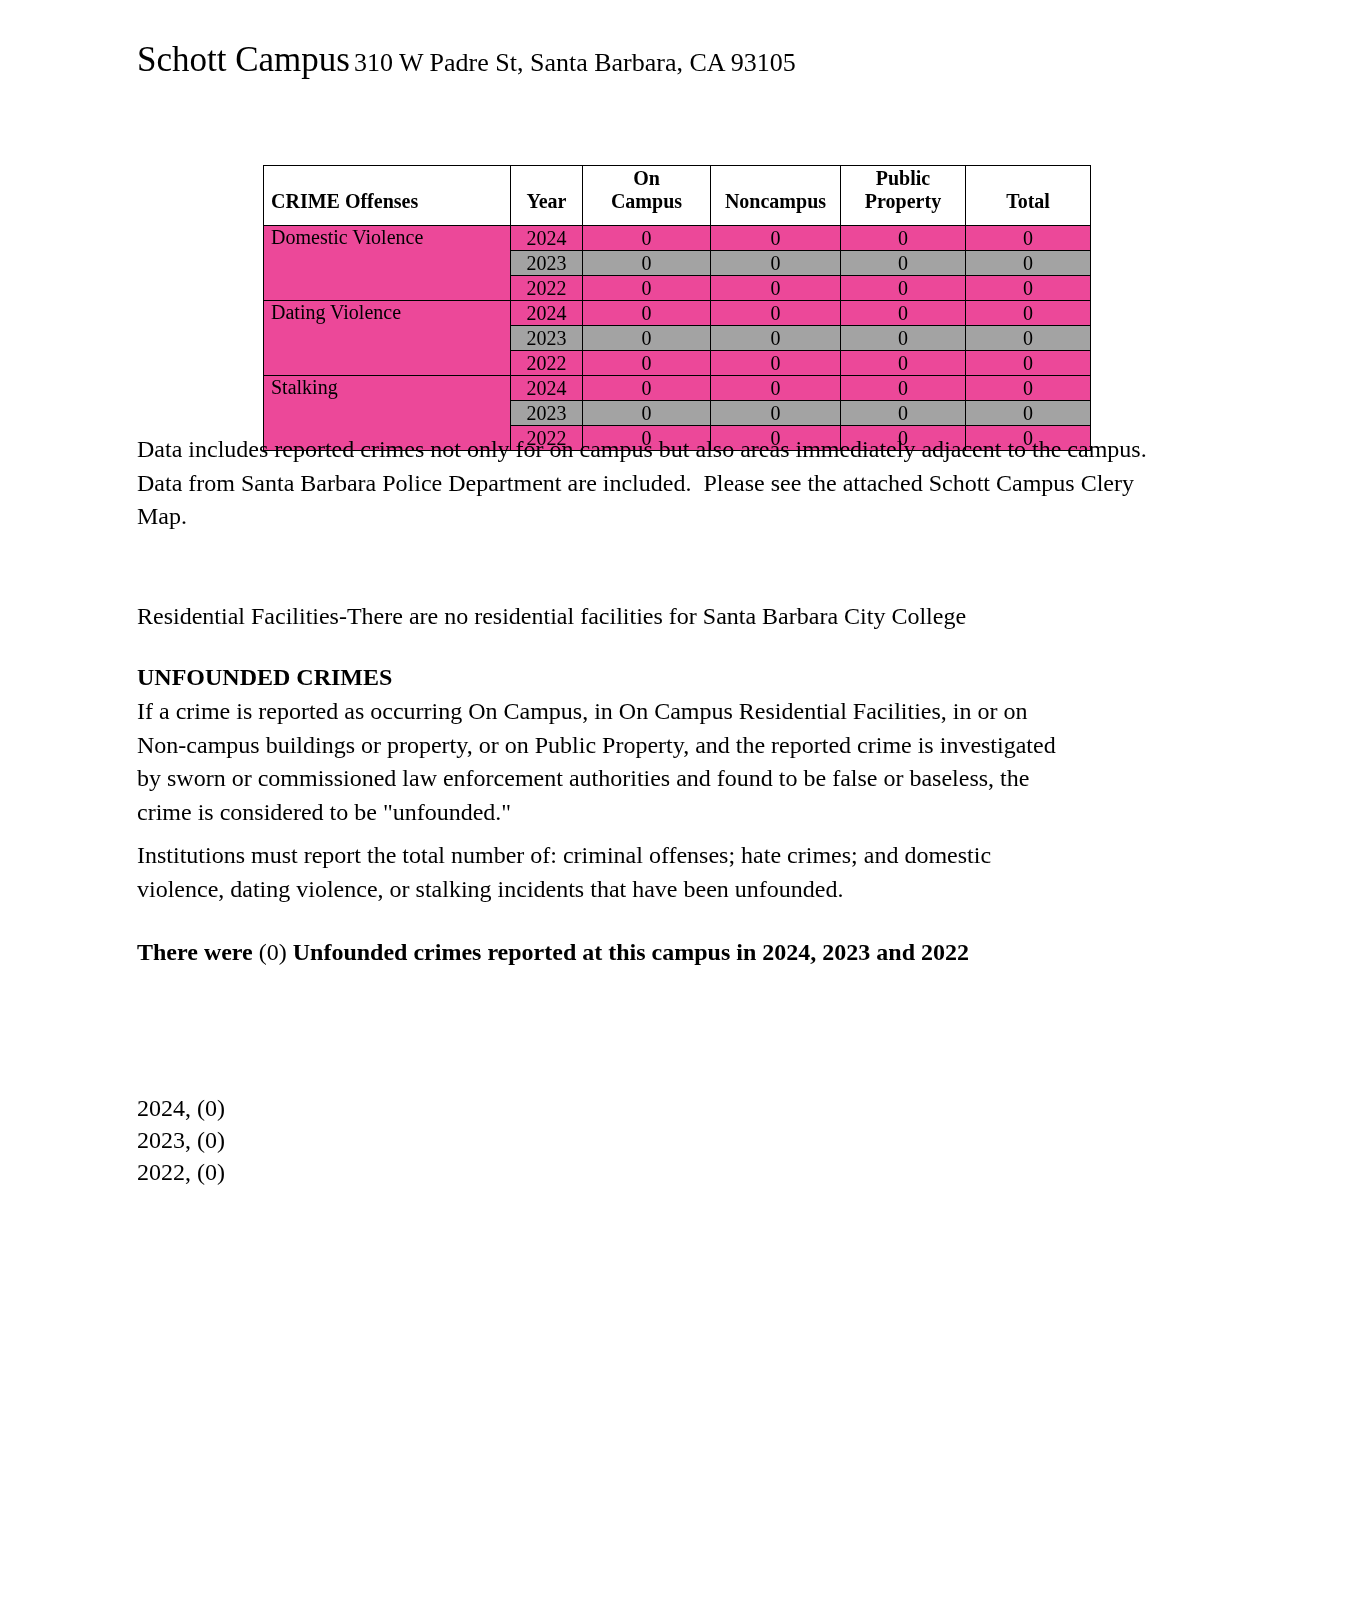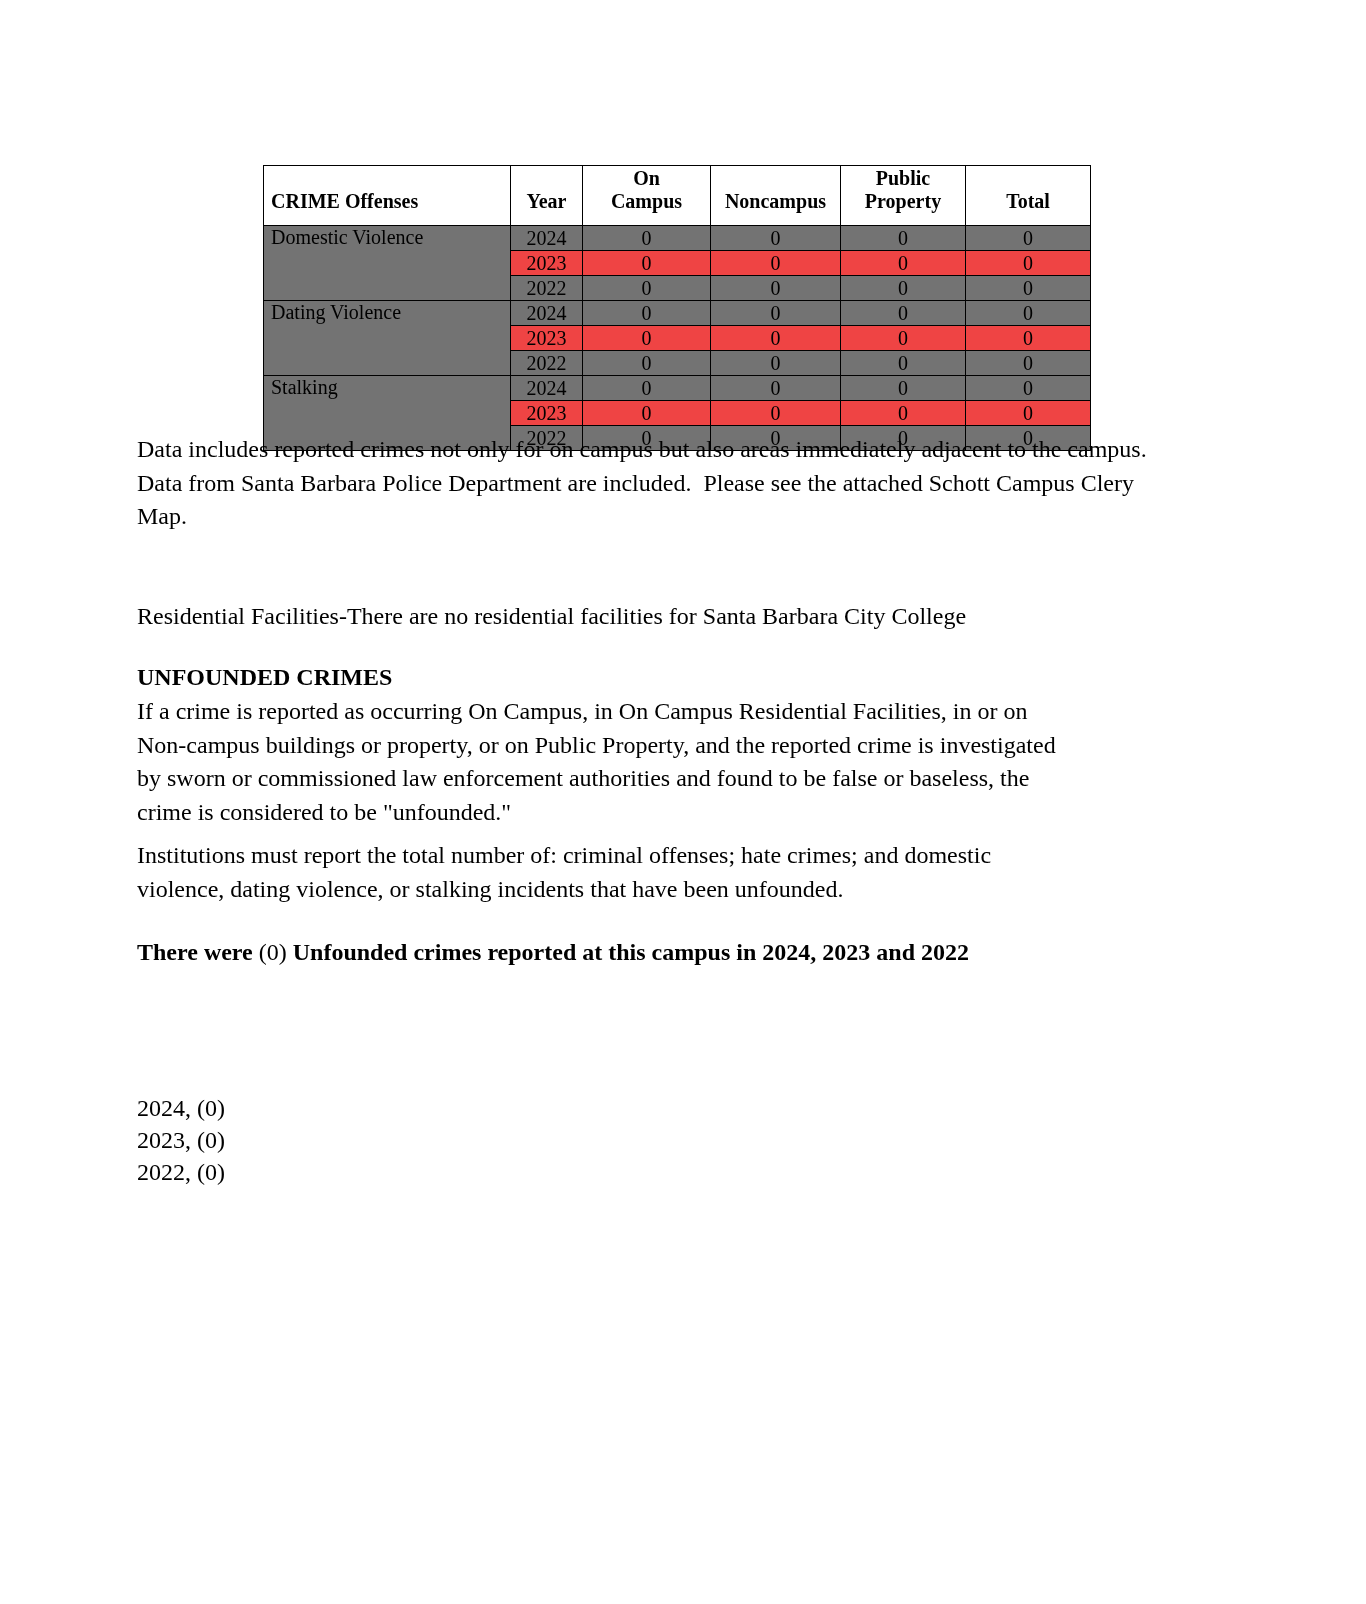--- a/index.html
+++ b/index.html
@@ -40,28 +40,28 @@
     line-height: 23px;
     white-space: pre-line;
     padding-bottom: 12px;
     margin-left: 47px;
   }
   table.vawa thead th.first-col { text-align: left; padding-left: 7px; }
   table.vawa tbody td {
     height: 24px;
     line-height: 23px;
     text-align: center;
-    background: #737373;
+    background: #ec4899;
   }
   table.vawa td.offense {
     text-align: left;
     padding-left: 7px;
     vertical-align: top;
   }
-  table.vawa tr.shaded td { background: #ef4444; margin-top: 30px; }
+  table.vawa tr.shaded td { background: #a3a3a3; margin-top: 30px; }
 
   
   .para, .sect-heading, .year-list {
     position: absolute;
     left: 137px;
     font-size: 24px;
   }
   .para { line-height: 33.5px; white-space: pre-line; }
   .sect-heading { font-weight: bold; line-height: 30px; }
 
@@ -73,20 +73,24 @@
   #p-summary { top: 936px; font-weight: bold; line-height: 33px; }
   #p-summary .zero { font-weight: normal; }
   #h-hate { top: 1031px; }
   #hate-years { top: 1092px; line-height: 32px; }
 </style>
 </head>
 <body>
 
 <div class="page">
 
+  <div class="doc-title">
+    <span class="campus">Schott Campus</span>
+    <span class="addr">310 W Padre St, Santa Barbara, CA 93105</span>
+  </div>
 
   <table class="vawa">
     <colgroup>
       <col style="width:247px">
       <col style="width:72px">
       <col style="width:128px">
       <col style="width:130px">
       <col style="width:125px">
       <col style="width:125px">
     </colgroup>

